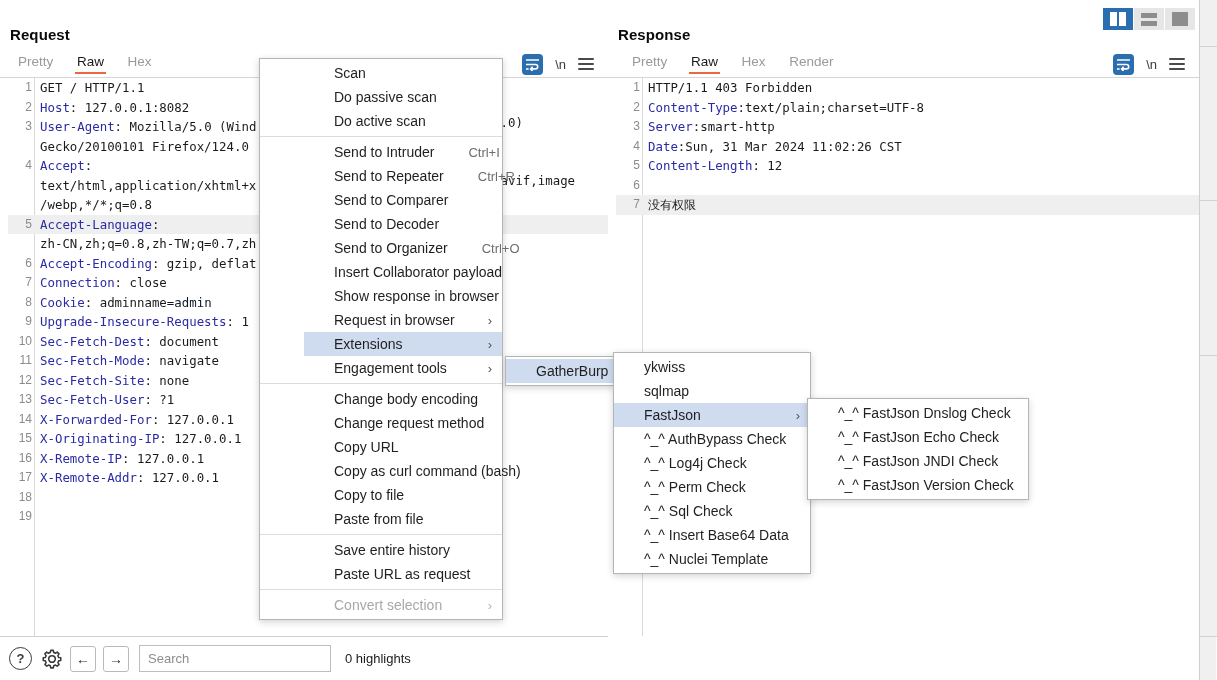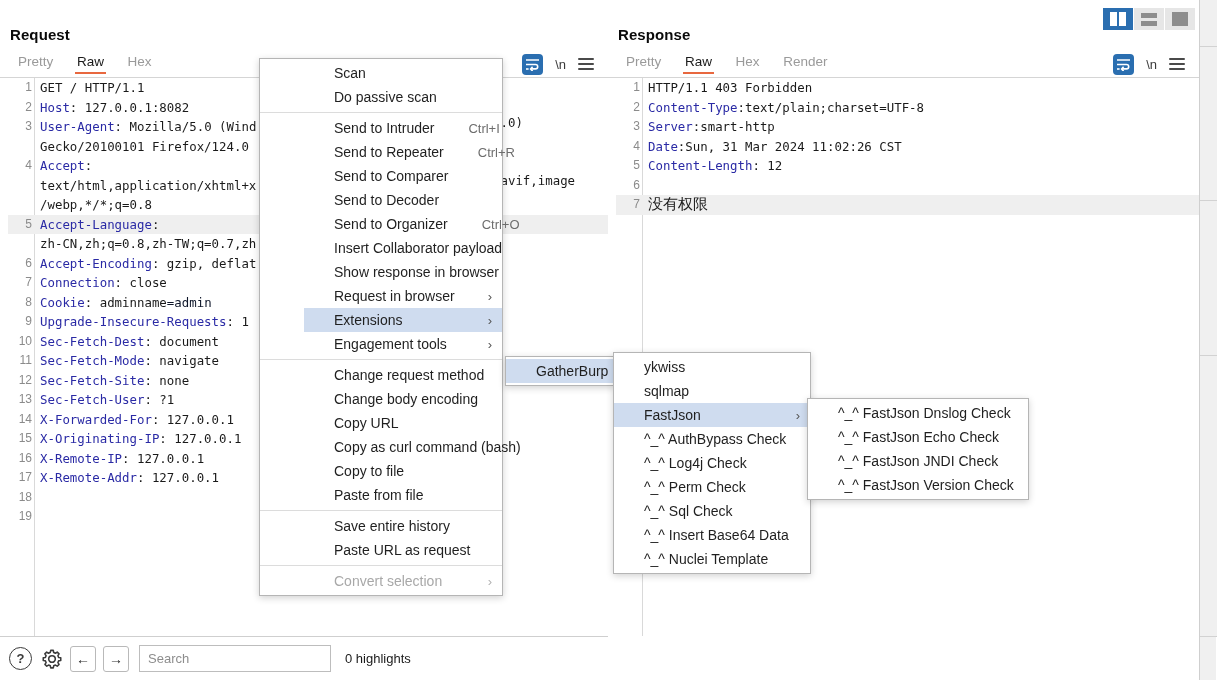--- a/index.html
+++ b/index.html
@@ -86,21 +86,21 @@
   .row{position:relative;height:19.5px;white-space:pre;}
   .row.hl{background:#efefef;}
   .ln{
     position:absolute;left:0;width:24px;text-align:right;
     color:#8b8b8b;font-size:12px;font-family:"Liberation Sans",sans-serif;
   }
   .txt{position:absolute;left:32px;right:2px;overflow:hidden;}
   .hdr{color:#2a2aa5;}
   .val{color:#1a1a1a;}
   .red{color:#0f172a;}
-  .cjk{font-family:"DejaVu Sans","Liberation Sans",sans-serif;font-size:15px;}
+  .cjk{font-family:"DejaVu Sans","Liberation Sans",sans-serif;font-size:12px;}
 
   
   .botbar{
     position:absolute;left:0;bottom:0;height:43px;
     border-top:1px solid #cfcfcf;background:#fff;
     display:flex;align-items:center;
   }
   .bot-left{left:0;width:608px;border-right:1px solid #cfcfcf;}
   .bot-right{left:608px;width:609px;}
   .bb-icon{margin-left:9px;display:flex;align-items:center;}
@@ -242,21 +242,21 @@
       <span class="searchbox" style="width:190px;">
         <input type="text" placeholder="Search" style="">
       </span>
       <span class="highlights">0 highlights</span>
     </div>
   </div>
 
   <div class="pane pane-right">
     <div class="pane-title">Response</div>
 
-    <div class="tabrow" style="left:8px;">
+    <div class="tabrow" style="left:14px;">
       <span class="tab inactive">Pretty</span>
       <span class="tab active">Raw</span>
       <span class="tab inactive">Hex</span>
       <span class="tab inactive">Render</span>
     </div>
     <div class="tabline"></div>
 
     <div class="tabtools" style="right:32px;">
       <span class="ic-wrap-blue">
         <svg width="15" height="13" viewBox="0 0 15 13">
@@ -323,20 +323,23 @@
     </span>
   </div>
 
   <div class="menu menu-main" id="menu-main">
       <div class="mi">
         <span>Scan</span>
       </div>
       <div class="mi">
         <span>Do passive scan</span>
       </div>
+      <div class="mi">
+        <span>Do active scan</span>
+      </div>
       <div class="msep"></div>
       <div class="mi">
         <span>Send to Intruder</span>
         <span class="sc">Ctrl+I</span>
       </div>
       <div class="mi">
         <span>Send to Repeater</span>
         <span class="sc">Ctrl+R</span>
       </div>
       <div class="mi">
@@ -362,24 +365,24 @@
       <div class="mi sel">
         <span>Extensions</span>
         <span class="arr">›</span>
       </div>
       <div class="mi">
         <span>Engagement tools</span>
         <span class="arr">›</span>
       </div>
       <div class="msep"></div>
       <div class="mi">
+        <span>Change body encoding</span>
+      </div>
+      <div class="mi">
         <span>Change request method</span>
-      </div>
-      <div class="mi">
-        <span>Change body encoding</span>
       </div>
       <div class="mi">
         <span>Copy URL</span>
       </div>
       <div class="mi">
         <span>Copy as curl command (bash)</span>
       </div>
       <div class="mi">
         <span>Copy to file</span>
       </div>

